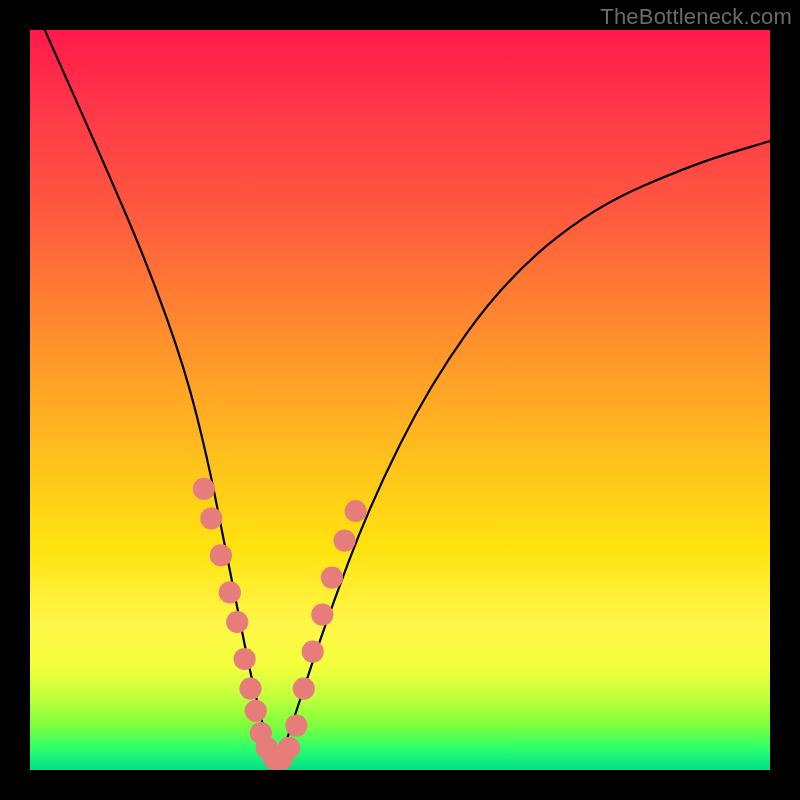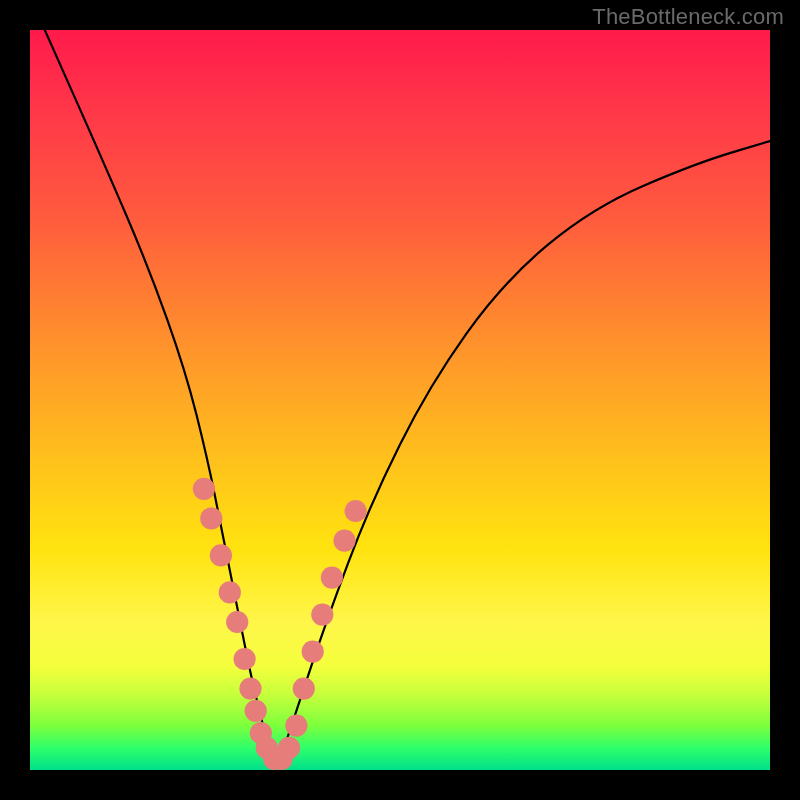--- a/index.html
+++ b/index.html
@@ -36,21 +36,21 @@
       #f4ff3c 86%,
       #c4ff3c 90%,
       #7dff3c 94%,
       #2fff6a 97%,
       #00e08a 100%
     );
   }
   .watermark {
     position: absolute;
     top: 4px;
-    right: 16px;
+    right: 8px;
     color: #6a6a6a;
     font-size: 22px;
     font-weight: 400;
     letter-spacing: 0.2px;
     z-index: 20;
   }
   svg.curve {
     position: absolute;
     left: 0;
     top: 0;

